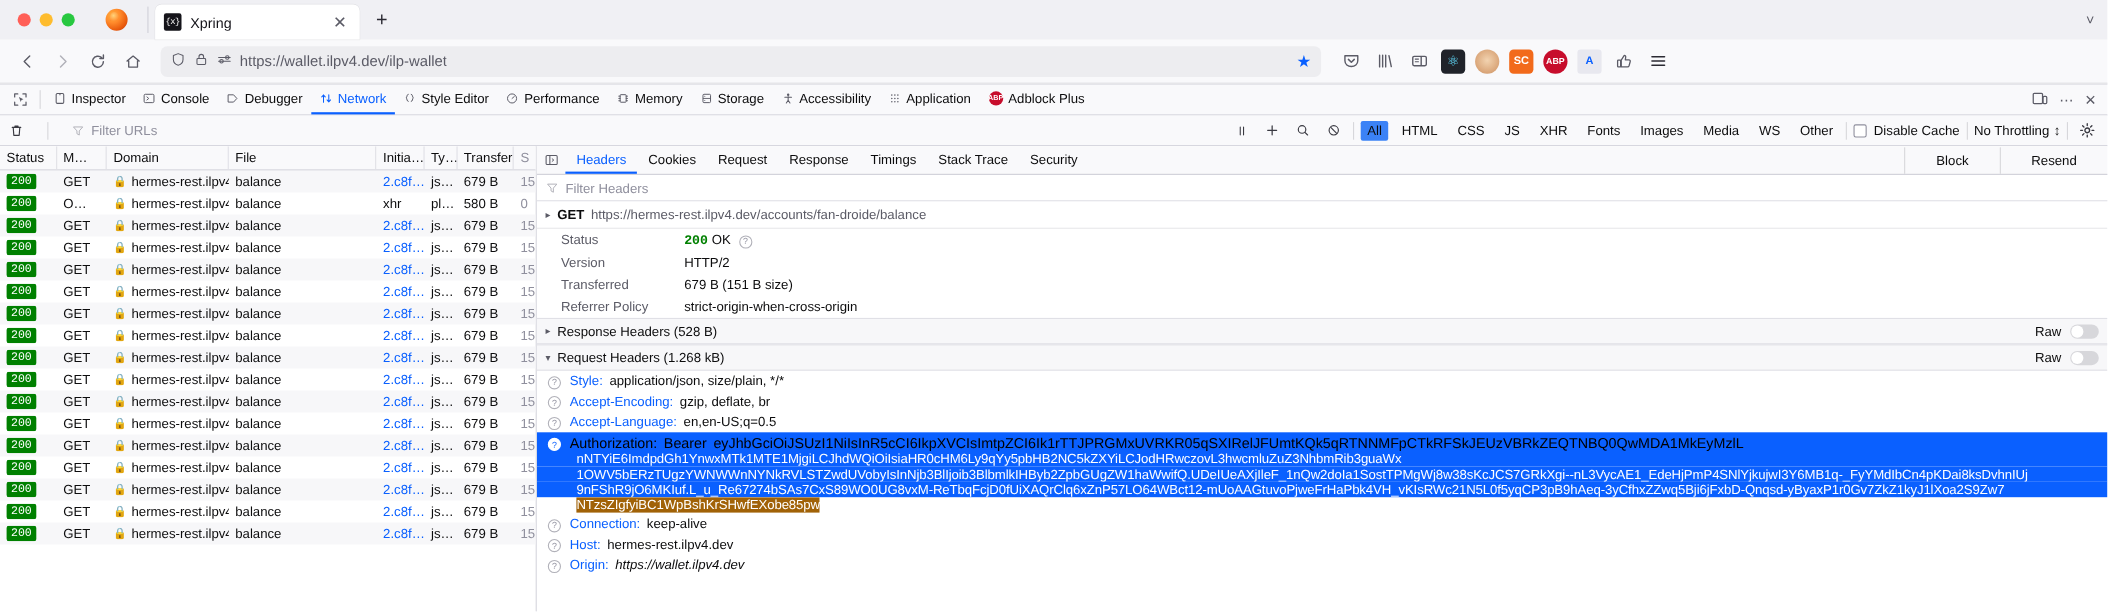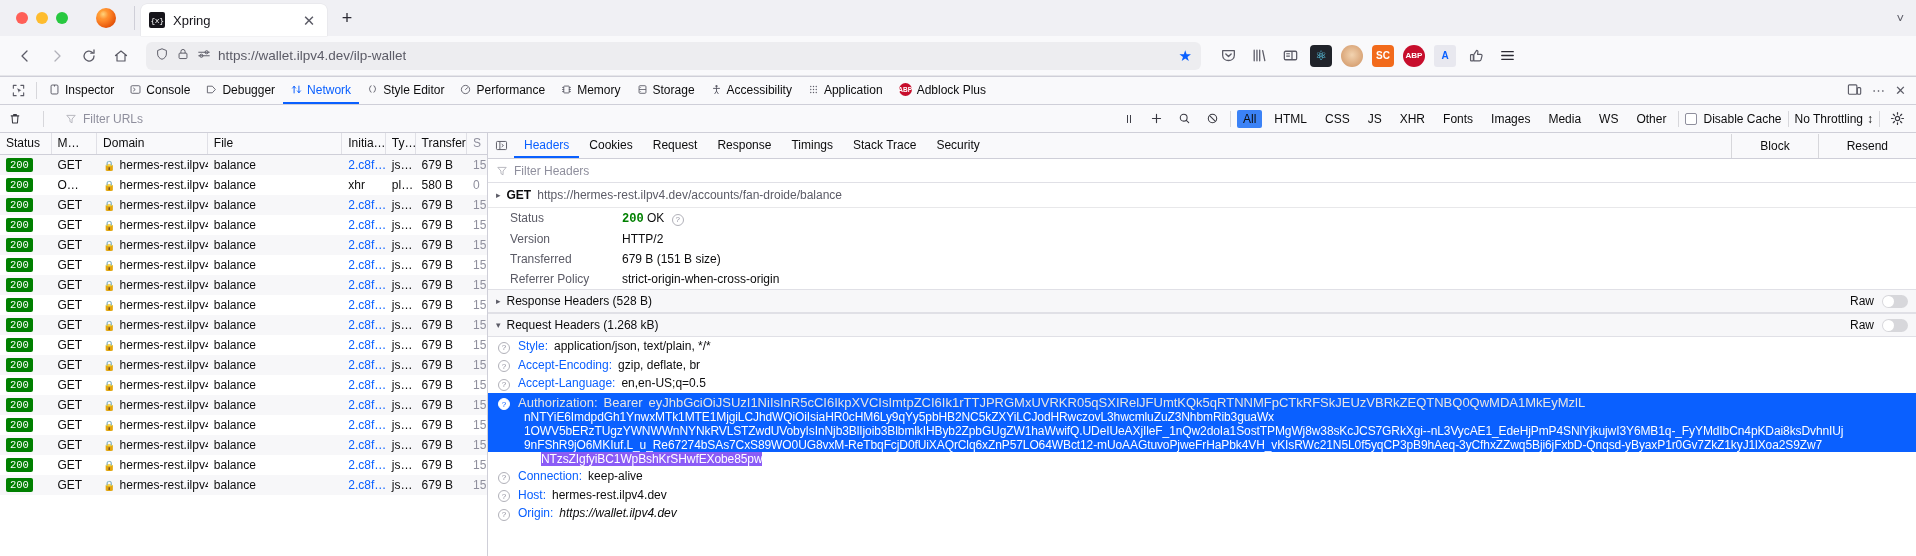--- a/index.html
+++ b/index.html
@@ -157,25 +157,25 @@
                   border-radius:50%; background:#fff; }
 
   .hrow { display:flex; align-items:baseline; padding: 2px 8px 2px 10px; font-size: 12px; }
   .hname { color:#0a60ff; }
   .hval { color:#0c0c0d; margin-left:6px; }
   .hval.italic { font-style: italic; }
 
   
   .auth-wrap { position: relative; }
   .auth-sel { background:#0a60ff; color:#fff; }
-  .auth-sel .hname, .auth-sel .hval { color:#e5e5e5; }
+  .auth-sel .hname, .auth-sel .hval { color:#000000; }
   .auth-line { padding: 0 8px 0 36px; font-size: 12px; font-family:"Liberation Sans", sans-serif;
                letter-spacing: -0.1px; white-space: nowrap; overflow: hidden; }
   .auth-first { display:flex; align-items:baseline; padding: 2px 8px 0 10px; }
-  .sel-hl { background:#8b5cf6; color:#fff;margin-left:17px; }
+  .sel-hl { background:#a16207; color:#fff; }
 </style>
 </head>
 <body>
 
 <div class="browser">
 
   <div class="tabstrip">
     <div class="traffic">
       <span class="dot red"></span>
       <span class="dot yellow"></span>
@@ -809,21 +809,21 @@
             <span class="raw">
               <span>Raw</span>
               <span class="toggle"></span>
             </span>
           </div>
 
           <div>
             <div class="hrow">
               <span class="qm">?</span>
               <span class="hname">Style:</span>
-              <span class="hval">application/json, text/plain, */*</span>
+              <span class="hval">application/json, size/plain, */*</span>
             </div>
             <div class="hrow">
               <span class="qm">?</span>
               <span class="hname">Accept-Encoding:</span>
               <span class="hval">gzip, deflate, br</span>
             </div>
             <div class="hrow">
               <span class="qm">?</span>
               <span class="hname">Accept-Language:</span>
               <span class="hval">en,en-US;q=0.5</span>

